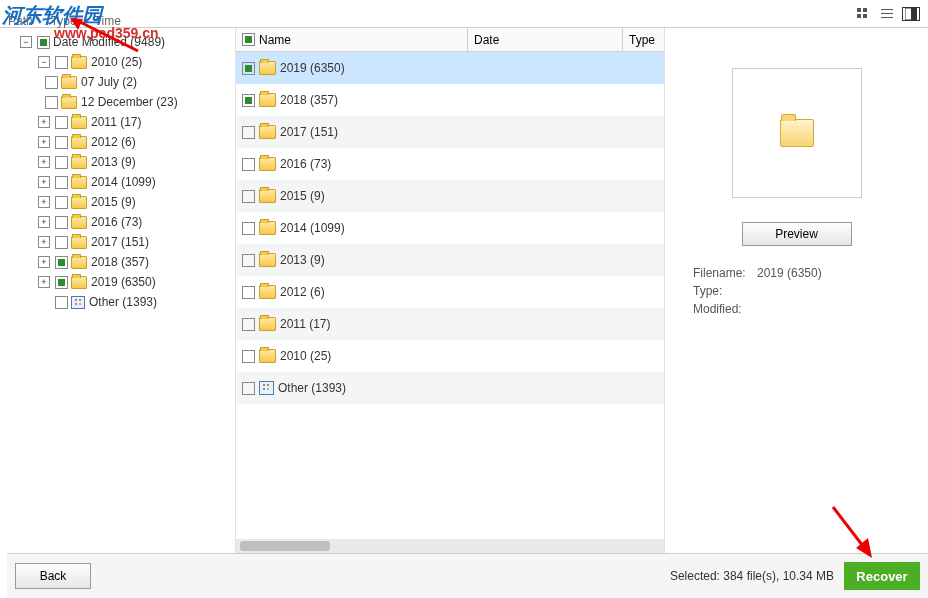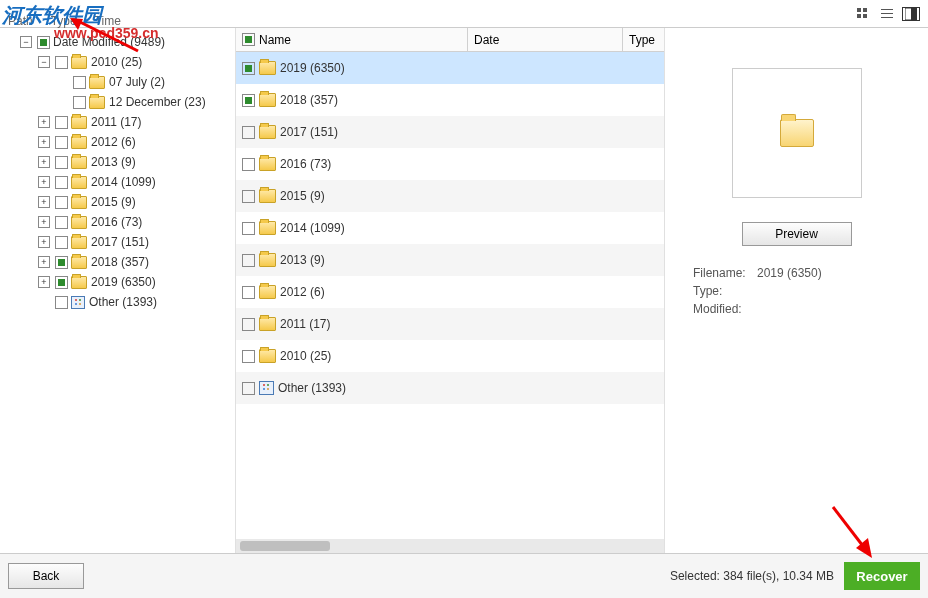--- a/index.html
+++ b/index.html
@@ -21,21 +21,21 @@
 .tree-node .chk { width: 13px; height: 13px; border: 1px solid #888; display: inline-block; margin: 0 3px; position: relative; }
 .tree-node .chk.partial::after { content: ""; position: absolute; left: 2px; top: 2px; width: 7px; height: 7px; background: #2e8b2e; }
 .tree-node .folder { width: 16px; height: 13px; background: linear-gradient(#ffe9a8, #f5c94b); border: 1px solid #c9a227; border-radius: 1px; margin-right: 4px; position: relative; }
 .tree-node .folder::before { content: ""; position: absolute; top: -3px; left: 0; width: 7px; height: 3px; background: #f5c94b; border: 1px solid #c9a227; border-bottom: none; border-radius: 1px 1px 0 0; }
 .tree-node .grid-icon { width: 14px; height: 13px; border: 1px solid #4a7ab5; background: #e8f0fb; position: relative; margin-right: 4px; }
 .tree-node .grid-icon::before { content: ""; position: absolute; left: 3px; top: 2px; width: 2px; height: 2px; background: #d66; box-shadow: 4px 0 #6a6, 0 4px #69d, 4px 4px #da6; }
 .tree-label { color: #333; }
 
 .indent1 { padding-left: 20px; }
 .indent2 { padding-left: 38px; }
-.indent3 { padding-left: 56px; }
+.indent3 { padding-left: 28px; }
 
 .list-panel { width: 430px; border-left: 1px solid #e0e0e0; border-right: 1px solid #e0e0e0; display: flex; flex-direction: column; }
 .list-header { display: flex; height: 24px; border-bottom: 1px solid #d0d0d0; background: #fafafa; align-items: flex-start; }
 .lh-name { width: 232px; border-right: 1px solid #d0d0d0; display: flex; align-items: center; padding-left: 6px; height: 100%; gap: 4px; }
 .lh-date { width: 155px; border-right: 1px solid #d0d0d0; padding-left: 6px; height: 100%; display: flex; align-items: center; }
 .lh-type { flex: 1; padding-left: 6px; height: 100%; display: flex; align-items: center; }
 .hdr-chk { width: 13px; height: 13px; border: 1px solid #888; position: relative; }
 .hdr-chk::after { content: ""; position: absolute; left: 2px; top: 2px; width: 7px; height: 7px; background: #2e8b2e; }
 
 .list-body { flex: 1; overflow: auto; }
@@ -55,21 +55,21 @@
 
 .preview-panel { flex: 1; padding: 10px; display: flex; flex-direction: column; align-items: center; }
 .preview-box { width: 130px; height: 130px; border: 1px solid #ccc; margin-top: 30px; display: flex; align-items: center; justify-content: center; }
 .preview-box .bigfolder { width: 34px; height: 28px; background: linear-gradient(#fff3cc, #f8d573); border: 1px solid #d4a93a; border-radius: 2px; position: relative; }
 .preview-box .bigfolder::before { content: ""; position: absolute; top: -6px; left: 0; width: 13px; height: 6px; background: #f8d573; border: 1px solid #d4a93a; border-bottom: none; border-radius: 2px 2px 0 0; }
 .preview-btn { margin-top: 24px; width: 110px; height: 24px; background: linear-gradient(#fdfdfd, #e6e6e6); border: 1px solid #999; cursor: pointer; }
 .meta { width: 100%; margin-top: 18px; padding-left: 18px; color: #555; line-height: 1.5; }
 .meta-row { display: flex; }
 .meta-row span:first-child { width: 64px; }
 
-.bottom-bar { position: absolute; bottom: 0; left: 0; right: 0; height: 45px; border-top: 1px solid #ccc; background: #f5f5f5; display: flex; align-items: center; padding: 0 8px; justify-content: space-between; }
+.bottom-bar { position: absolute; bottom: 0; left: 7px; right: 0; height: 45px; border-top: 1px solid #ccc; background: #f5f5f5; display: flex; align-items: center; padding: 0 8px; justify-content: space-between; }
 .back-btn { width: 76px; height: 26px; background: linear-gradient(#fdfdfd, #e6e6e6); border: 1px solid #999; cursor: pointer; }
 .bottom-right { display: flex; align-items: center; gap: 10px; }
 .status { color: #333; }
 .recover-btn { width: 76px; height: 28px; background: #4cae25; color: #fff; font-weight: bold; border: none; cursor: pointer; font-size: 13px; }
 
 .watermark { position: absolute; top: 2px; left: 2px; pointer-events: none; }
 .watermark .txt1 { color: #186ec0; font-size: 20px; font-weight: bold; font-style: italic; }
 .watermark .txt2 { color: #d62e2e; font-size: 14px; font-weight: bold; display: block; margin-left: 52px; margin-top: -4px; }
 
 .red-arrow1 { position: absolute; top: 16px; left: 68px; width: 80px; height: 40px; pointer-events: none; }

